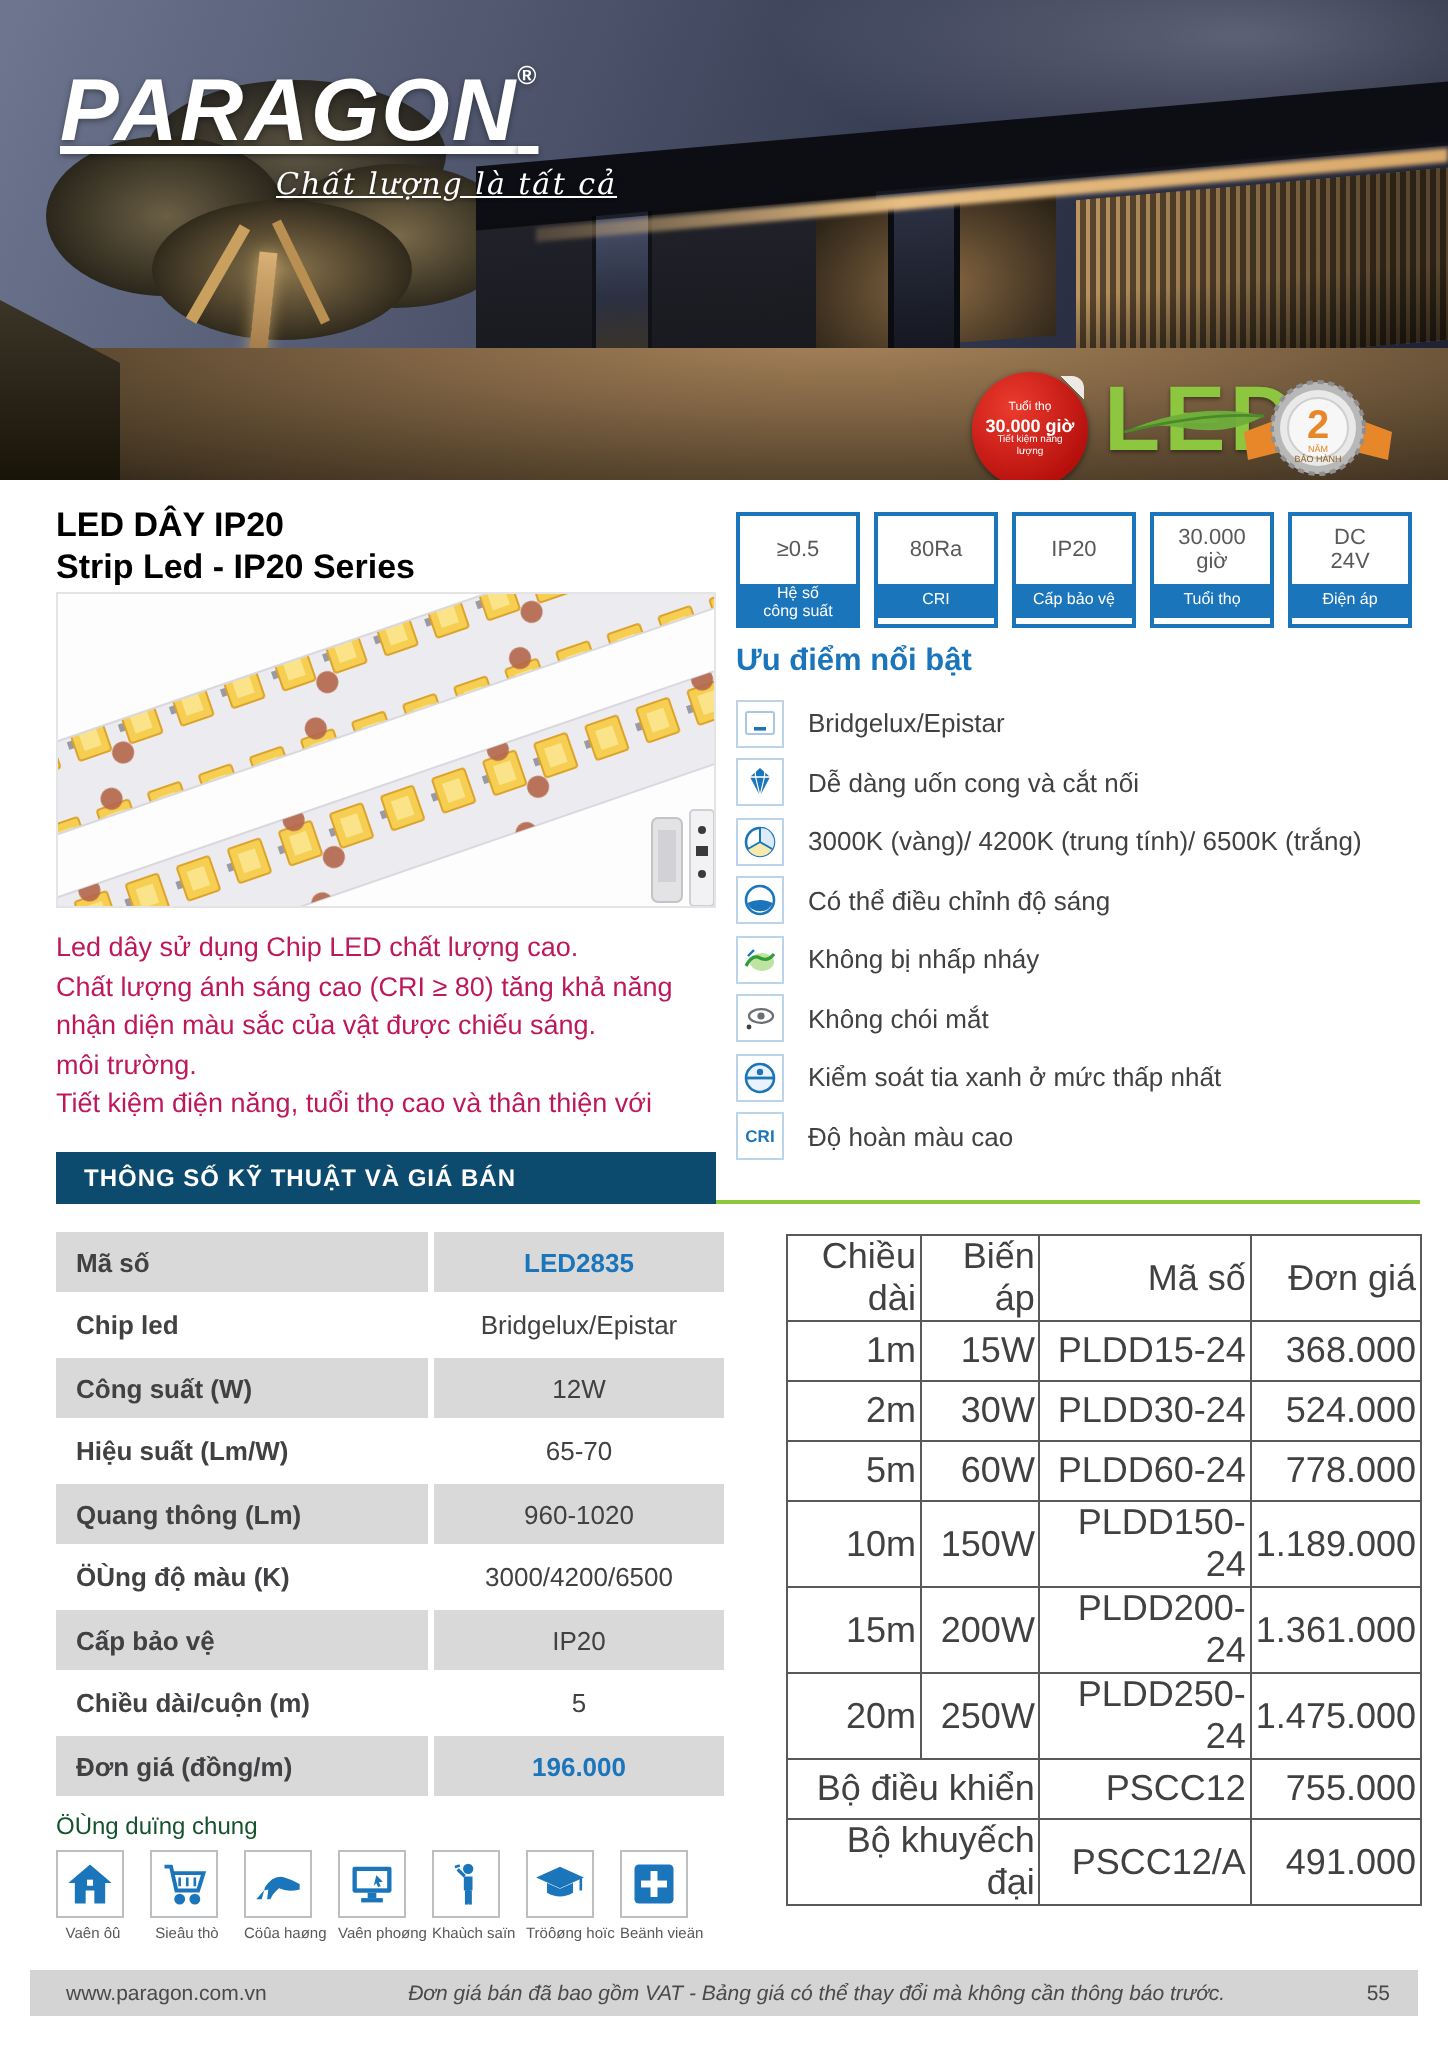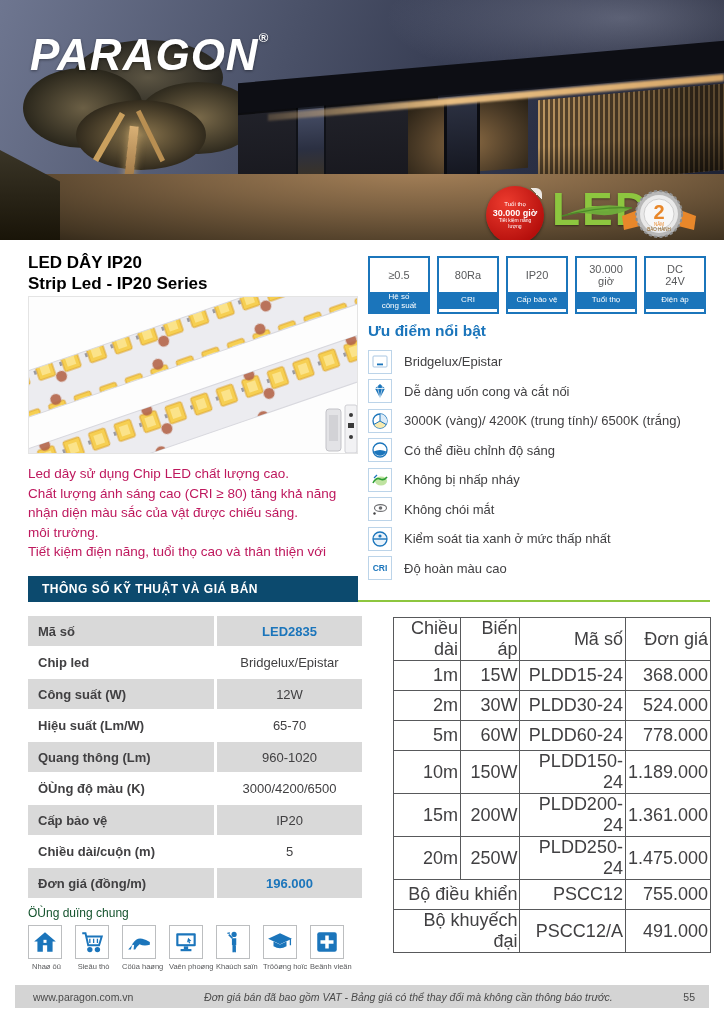--- a/index.html
+++ b/index.html
@@ -40,21 +40,21 @@
   .tree .b1 { left:55px; top:0; width:150px; height:75px; background:radial-gradient(#5c5440,#23211a 75%); opacity:.95; }
   .tree .b2 { left:5px; top:28px; width:120px; height:80px; background:radial-gradient(#6b5f45,#262319 75%); }
   .tree .b3 { left:120px; top:42px; width:120px; height:72px; background:radial-gradient(#7a6a4a,#2a261b 75%); }
   .tree .b4 { left:58px; top:60px; width:130px; height:70px; background:radial-gradient(#8a754d,#322b1d 70%); }
   .tree .trunk { position:absolute; left:108px; top:86px; width:9px; height:72px; background:linear-gradient(#d9b075,#8a6436); transform:rotate(6deg); box-shadow:0 0 8px rgba(230,190,120,.6); }
   .tree .limb1 { position:absolute; left:88px; top:70px; width:6px; height:54px; background:#caa05e; transform:rotate(30deg); }
   .tree .limb2 { position:absolute; left:130px; top:68px; width:5px; height:56px; background:#b98f52; transform:rotate(-26deg); }
   .hero .fg-wall { position:absolute; left:0; bottom:0; width:60px; height:90px;
           background:linear-gradient(#3a3527,#191408); clip-path:polygon(0 0,100% 35%,100% 100%,0 100%); }
 
-  .brand { position:absolute; left:30px; top:30px; color:#fff; }
+  .brand { position:absolute; left:30px; top:30px; color:#fff;text-decoration:underline; }
   .brand .logo { font-size:44px; font-weight:bold; font-style:italic; letter-spacing:1px;
           text-shadow:0 1px 3px rgba(0,0,0,.4); }
   .brand .reg { font-size:13px; vertical-align:28px; font-style:normal; }
   .brand .tagline { font-family:"DejaVu Serif", serif; font-style:italic; font-size:15px;
           letter-spacing:1px; margin:2px 0 0 108px; text-shadow:0 1px 2px rgba(0,0,0,.5); }
 
   
   .redbadge { position:absolute; left:486px; top:186px; width:58px; height:58px; border-radius:50%;
           background:radial-gradient(circle at 35% 30%, #ed3b2e, #b50f0c 75%); color:#fff;
           display:flex; flex-direction:column; align-items:center; justify-content:center;
@@ -151,20 +151,21 @@
       <div class="glass"></div>
       <div class="doorcol"></div>
       <div class="glow"></div>
       <div class="slab"></div>
     </div>
     <div class="ground"></div>
     <div class="fg-wall"></div>
 
     <div class="brand">
       <div class="logo"><span>PARAGON</span><span class="reg">®</span></div>
+      <div class="tagline">Chất lượng là tất cả</div>
     </div>
 
     <div class="redbadge">
       <div class="t1">Tuổi thọ</div>
       <div class="t2">30.000 giờ</div>
       <div class="t3">Tiết kiệm năng lượng</div>
     </div>
 
     <div class="ledlogo">
       <span>LED</span>
@@ -448,21 +449,21 @@
 
   <div class="apps-head">ÖÙng duïng chung</div>
   <div class="apps">
     <div class="app">
       <div class="abox">
         <svg width="26" height="26" viewBox="0 0 24 24" fill="#1b75bb">
             <path d="M12 3 L22 11.5 L19 11.5 L19 21 L14 21 L14 15 L10 15 L10 21 L5 21 L5 11.5 L2 11.5 Z"></path>
             <rect x="10.6" y="10" width="2.8" height="2.8" fill="#fff"></rect>
           </svg>
       </div>
-      <div class="albl">Nhaø ôû</div>
+      <div class="albl">Vaên ôû</div>
     </div>
     <div class="app">
       <div class="abox">
         <svg width="26" height="26" viewBox="0 0 24 24" fill="none" stroke="#1b75bb" stroke-width="1.8">
             <path d="M3 4 H6 L8.5 15 H18.5 L21 7 H7"></path>
             <circle cx="10" cy="19" r="1.6" fill="#1b75bb"></circle>
             <circle cx="17" cy="19" r="1.6" fill="#1b75bb"></circle>
             <path d="M10 9 V13 M13.5 9 V13 M17 9 V13" stroke-width="1.2"></path>
           </svg>
       </div>

